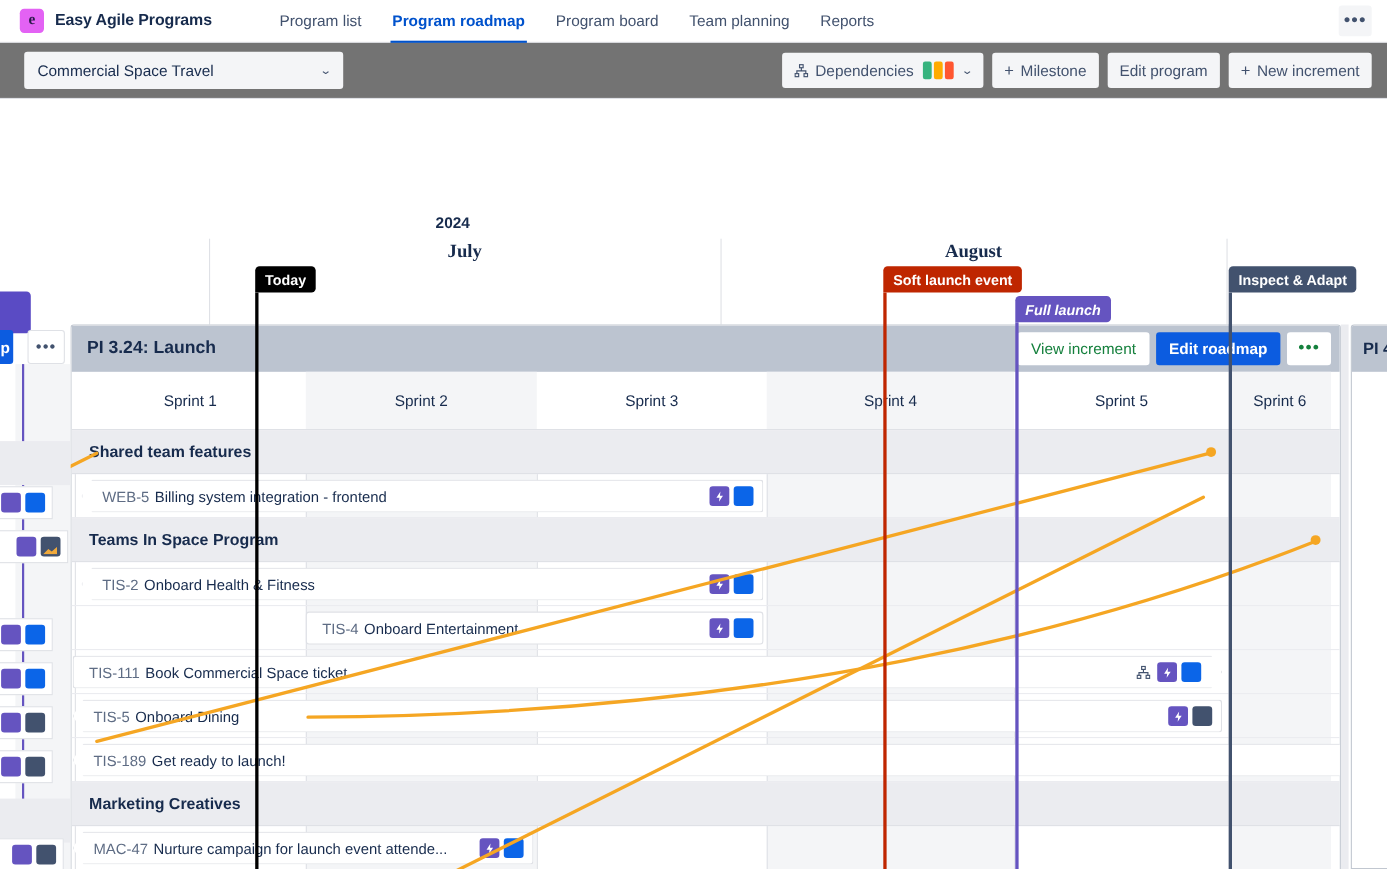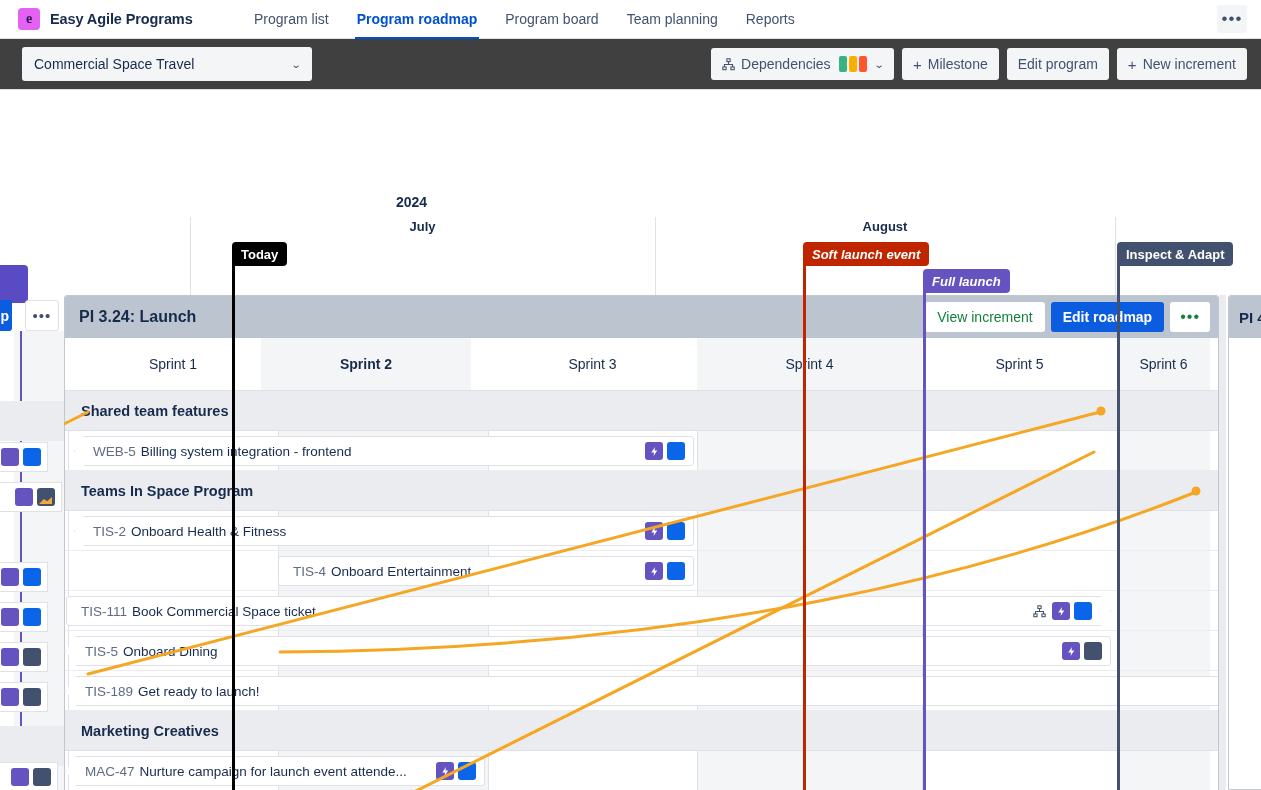--- a/index.html
+++ b/index.html
@@ -46,21 +46,21 @@
     width: 30px; height: 28px; border-radius: 3px;
     display: flex; align-items: center; justify-content: center;
     color: #42526e; font-size: 17px; letter-spacing: 1px; cursor: pointer;
     background: #f4f5f7;
   }
 
   
   .toolbar {
     height: 51px; display: flex; align-items: center;
     border-bottom: 1px solid #dfe1e6;
-    background: #404040; position: relative;
+    background: #737373; position: relative;
   }
   .program-select {
     margin-left: 22px; width: 290px; height: 34px;
     background: #f4f5f7; border-radius: 3px;
     display: flex; align-items: center; justify-content: space-between;
     padding: 0 12px; font-size: 14px; color: #172b4d; cursor: pointer;
   }
   .chev { font-size: 10px; color: #42526e; transform: scaleX(1.35); }
   .toolbar-right { margin-left: auto; display: flex; align-items: center; gap: 8px; padding-right: 14px; }
   .tbtn {
@@ -69,21 +69,21 @@
     padding: 0 11px; font-size: 14px; color: #42526e; cursor: pointer;
     white-space: nowrap;
   }
   .dep-dots { display: flex; gap: 2px; margin: 0 2px; }
   .dep-dot { width: 8px; height: 16px; border-radius: 2px; }
   .plusicon { font-size: 15px; line-height: 1; color: #42526e; }
 
   
   .canvas { position: relative; width: 1261px; height: 700px; overflow: hidden; background: #fff; }
   .year-label { position: absolute; font-size: 14px; font-weight: 700; color: #172b4d; }
-  .month-label { position: absolute; font-size: 13px; font-weight: 600; color: #172b4d; }
+  .month-label { position: absolute; font-size: 17px; font-weight: 600; color: #172b4d; font-family: Liberation Serif, serif; }
   .month-sep { position: absolute; width: 1px; background: #dfe1e6; }
 
   
   .flag { position: absolute; height: 24px; display:flex; align-items:center;
           padding: 0 9px; border-radius: 4px; color: #fff;
           font-size: 13px; font-weight: 600; white-space: nowrap; cursor: pointer; }
   .flag-line { position: absolute; width: 2.5px; }
 
   
   .pi-panel {
@@ -244,40 +244,40 @@
       <div class="month-sep" style="left: 190px; top: 127px; height: 78px;"></div>
       <div class="month-label" style="left: 655px; width: 460px; top: 129px; text-align: center;">August</div>
       <div class="month-sep" style="left: 655px; top: 127px; height: 78px;"></div>
       <div class="month-sep" style="left: 1115px; top: 127px; height: 78px;"></div>
     </div>
 
   <div id="markers">
       <div class="flag-line" style="left: 232px; top: 176px; height: 614px; background: rgb(0, 0, 0); z-index: 7;"></div>
       <div class="flag" style="left: 232px; top: 152px; background: rgb(0, 0, 0); border-bottom-left-radius: 0px; z-index: 8;">Today</div>
       <div class="flag-line" style="left: 803px; top: 176px; height: 614px; background: rgb(191, 38, 0); z-index: 7;"></div>
-      <div class="flag" style="left: 803px; top: 152px; background: rgb(191, 38, 0); border-bottom-left-radius: 0px; z-index: 8; font-style: italic;">Soft launch event</div>
+      <div class="flag" style="left: 803px; top: 152px; background: rgb(191, 38, 0); border-bottom-left-radius: 0px; z-index: 8;">Soft launch event</div>
       <div class="flag-line" style="left: 923px; top: 203px; height: 587px; background: rgb(101, 84, 192); z-index: 7;"></div>
       <div class="flag" style="left: 923px; top: 179px; background: rgb(101, 84, 192); border-bottom-left-radius: 0px; z-index: 8; font-style: italic;">Full launch</div>
       <div class="flag-line" style="left: 1117px; top: 176px; height: 614px; background: rgb(66, 82, 110); z-index: 7;"></div>
       <div class="flag" style="left: 1117px; top: 152px; background: rgb(66, 82, 110); border-bottom-left-radius: 0px; z-index: 8;">Inspect &amp; Adapt</div>
     </div>
 
   <div class="pi-panel" style="left:64px; top:205px; width:1155px; height:585px;">
     <div class="pi-head">
       <div class="pi-title">PI 3.24: Launch</div>
       <div class="pi-actions">
         <div class="pbtn">View increment</div>
         <div class="pbtn primary">Edit roadmap</div>
         <div class="pbtn dots">•••</div>
       </div>
     </div>
 
     <div class="sprint-row" id="sprint-row">
         <div class="sprint-cell" style="left: 3px; width: 210px;">Sprint 1</div>
-        <div class="sprint-cell alt" style="left: 196px; width: 210px; font-weight: bold;">Sprint 2</div>
+        <div class="sprint-cell alt" style="left: 213px; width: 210px;">Sprint 2</div>
         <div class="sprint-cell" style="left: 423px; width: 209px;">Sprint 3</div>
         <div class="sprint-cell alt" style="left: 632px; width: 225px;">Sprint 4</div>
         <div class="sprint-cell" style="left: 857px; width: 195px;">Sprint 5</div>
         <div class="sprint-cell alt" style="left: 1052px; width: 93px;">Sprint 6</div>
       </div>
 
     <div id="lanes">
         <div class="lane-head">Shared team features</div>
         <div class="lane-body" style="height: 40px;">
           <div class="colbg" style="left: 3px; width: 210px;"></div>

